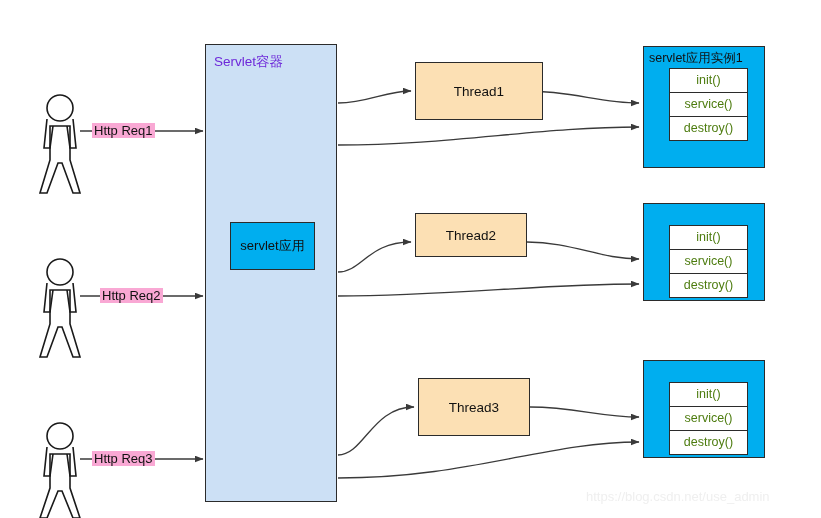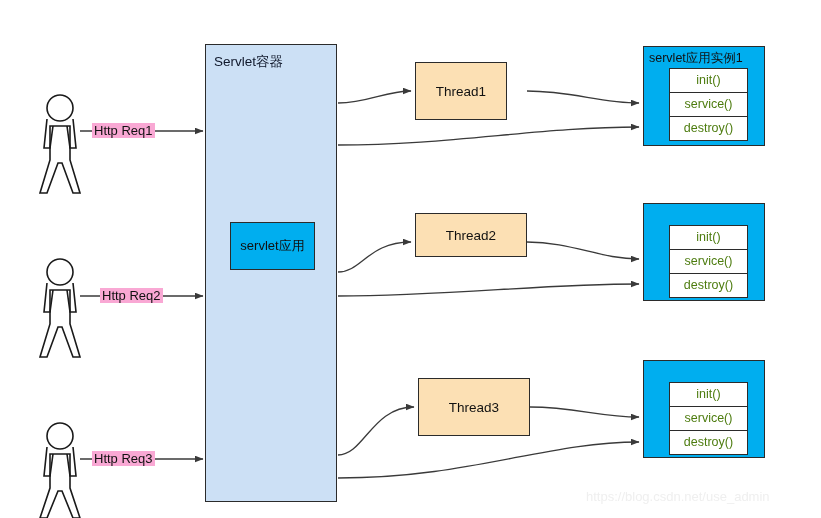--- a/index.html
+++ b/index.html
@@ -14,45 +14,45 @@
   .node{position:absolute;box-sizing:border-box;display:flex;align-items:center;justify-content:center;}
   .node-label{white-space:nowrap;}
 
   
   .container-box{
     left:205px;top:44px;width:132px;height:458px;
     background:#CCE0F5;border:1px solid #2B2B2B;
     align-items:flex-start;justify-content:flex-start;
   }
   .container-title{
-    font-size:13.5px;color:#0f172a;padding:8px 0 0 8px;
+    font-size:13.5px;color:#6d28d9;padding:8px 0 0 8px;
   }
 
   
   .servlet-app-box{
     left:230px;top:222px;width:85px;height:48px;
     background:#00AEEF;border:1px solid #2B2B2B;
   }
   .servlet-app-box .node-label{font-size:13px;color:#111;}
 
   
   .thread-box{
     background:#FCE0B4;border:1px solid #2B2B2B;
   }
   .thread-box .node-label{font-size:13.5px;color:#111;}
-  .thread1{left:415px;top:62px;width:92px;height:58px;}
+  .thread1{left:415px;top:62px;width:128px;height:58px;}
   .thread2{left:415px;top:213px;width:112px;height:44px;}
   .thread3{left:418px;top:378px;width:112px;height:58px;}
 
   
   .instance-box{
     background:#00AEEF;border:1px solid #2B2B2B;
     display:block;
   }
-  .inst1{left:643px;top:46px;width:122px;height:100px;}
+  .inst1{left:643px;top:46px;width:122px;height:122px;}
   .inst2{left:643px;top:203px;width:122px;height:98px;}
   .inst3{left:643px;top:360px;width:122px;height:98px;}
   .instance-title{
     font-size:12.5px;color:#111;
     padding:3px 0 0 5px;white-space:nowrap;
   }
   .methods{
     position:absolute;left:25px;top:21px;width:77px;
     background:#ffffff;border:1px solid #2B2B2B;
   }

